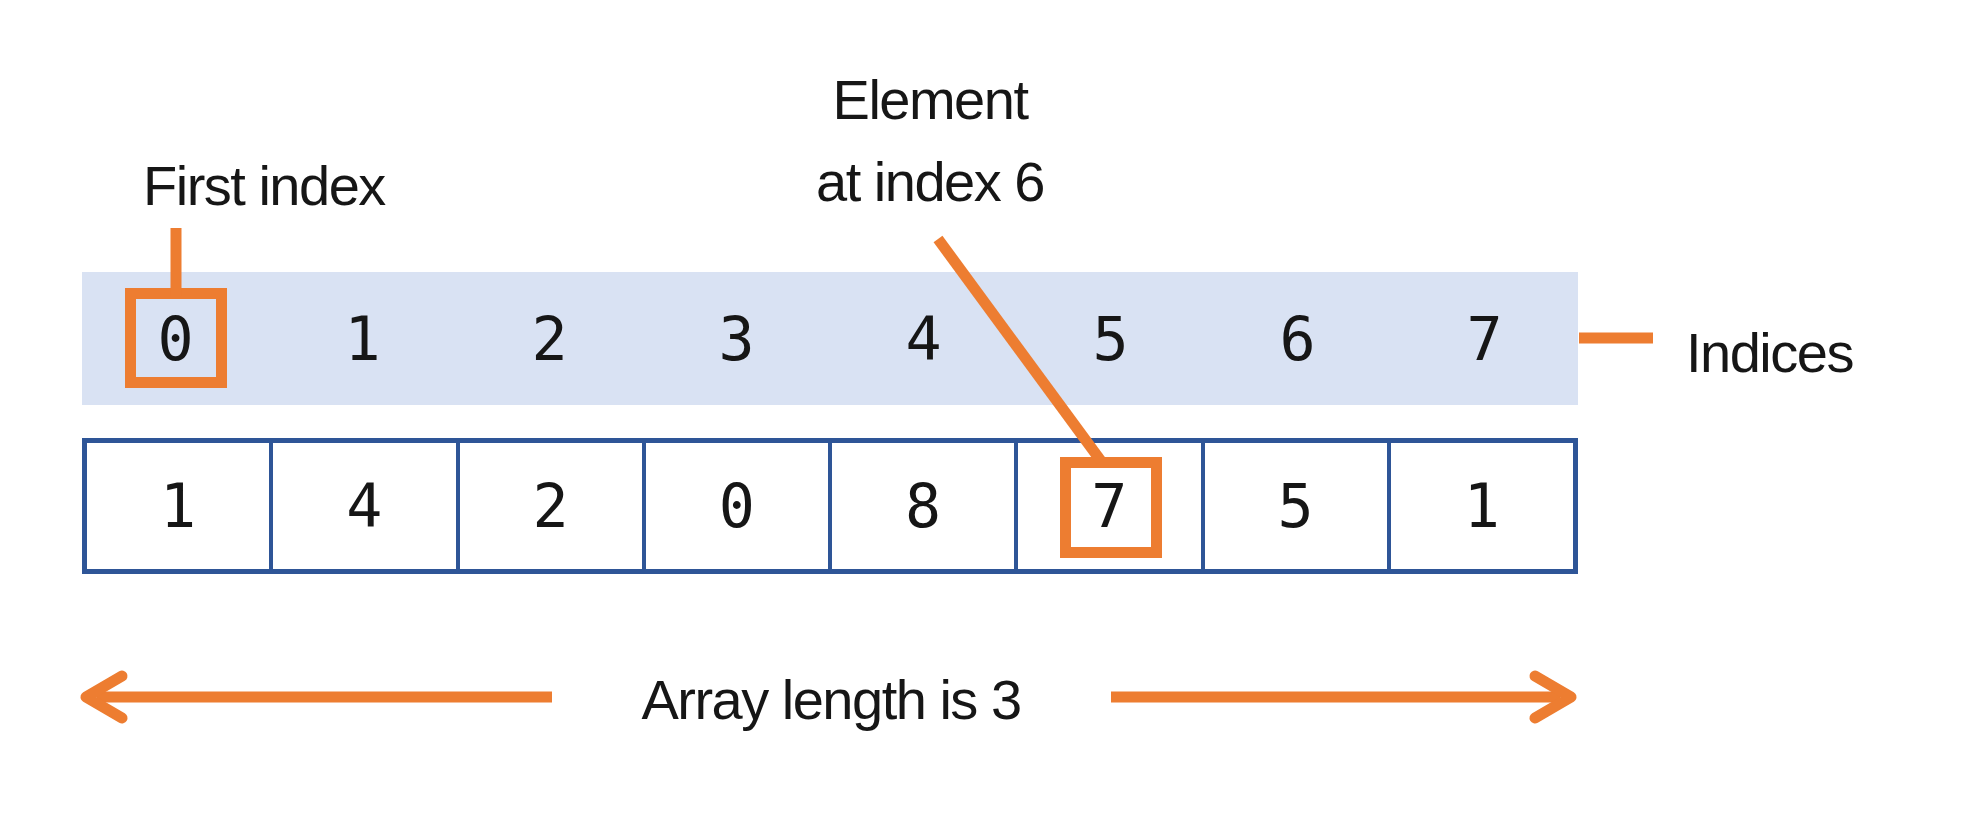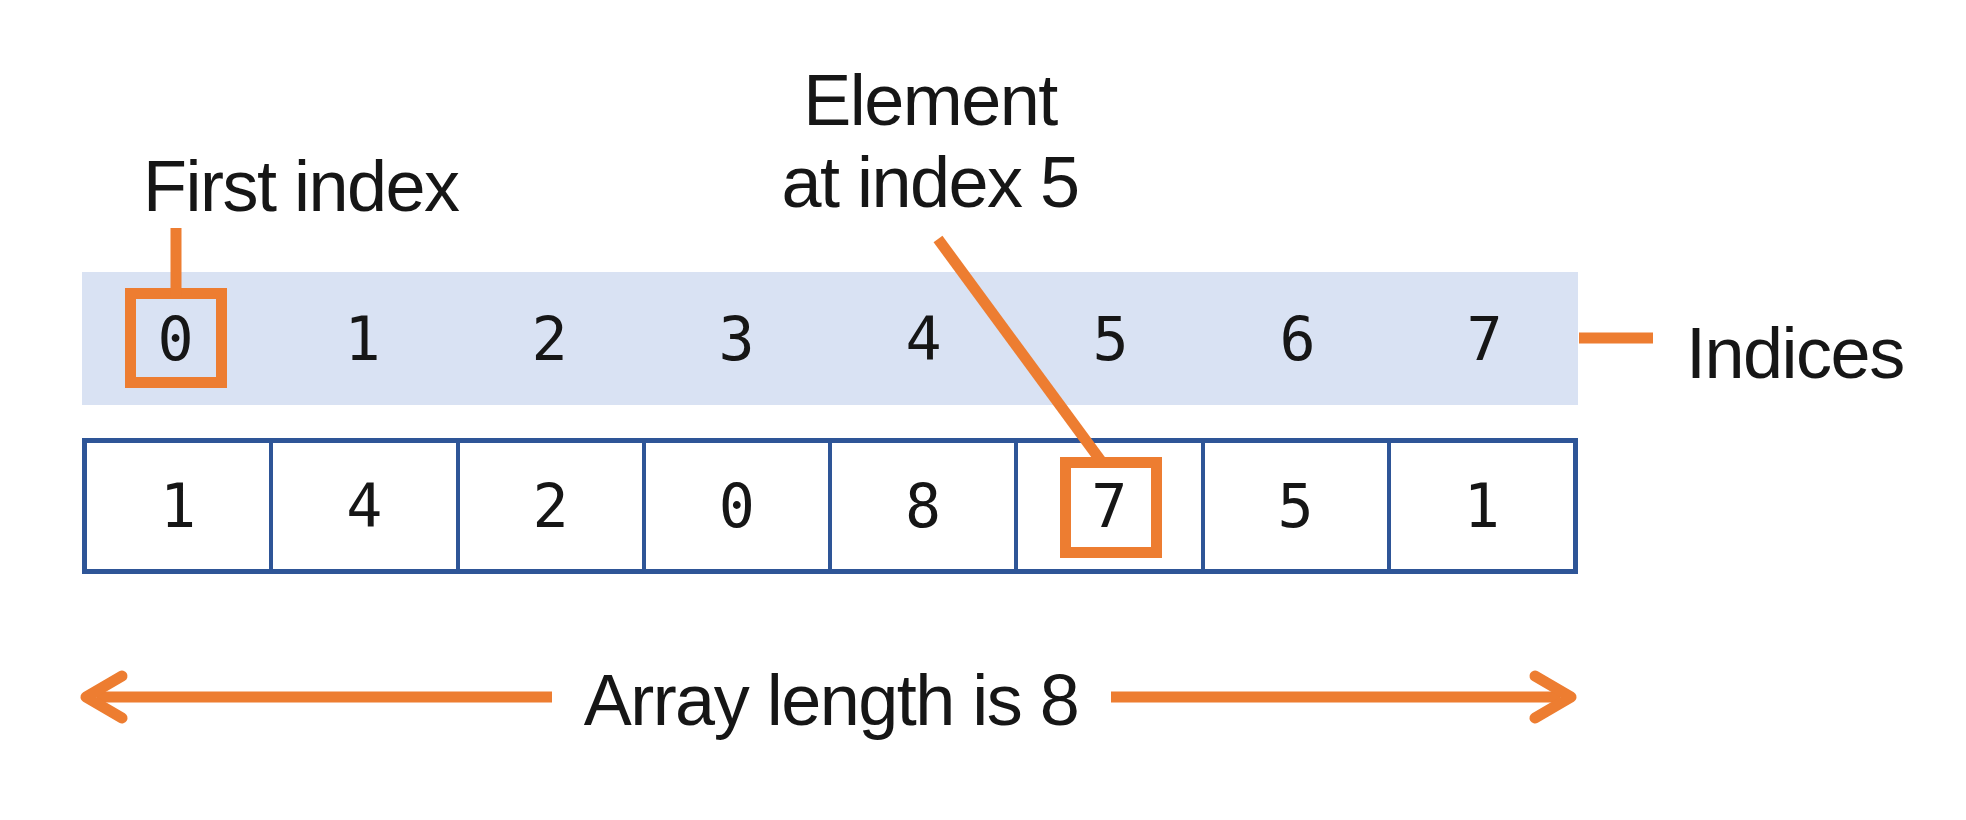--- a/index.html
+++ b/index.html
@@ -7,21 +7,21 @@
     --indices-band-fill:#D9E2F3;
     --cell-border-blue:#2E5597;
     --text-black:#161616;
   }
   html,body{margin:0;padding:0;background:#ffffff;overflow:hidden;}
   .stage{
     position:relative;width:1966px;height:820px;background:#ffffff;
     font-family:"Liberation Sans",sans-serif;color:var(--text-black);
   }
   .label{
-    position:absolute;font-size:72px;line-height:82px;letter-spacing:-1.5px;
+    position:absolute;font-size:56px;line-height:82px;letter-spacing:-1.5px;
     color:var(--text-black);white-space:nowrap;
   }
   .label.centered{transform:translateX(-50%);text-align:center;}
   
   .indices-band{
     position:absolute;left:82px;top:272px;width:1496px;height:133px;
     background:var(--indices-band-fill);display:flex;
   }
   .idx-cell{
     width:187px;height:100%;display:flex;align-items:center;justify-content:center;
@@ -52,26 +52,26 @@
 </style>
 </head>
 <body>
 
 <div class="stage">
 
   <div class="label" style="left:143px;top:145px;">First index</div>
 
   <div class="label centered" style="left:930px;top:59px;">
     <div>Element</div>
-    <div>at index 5</div>
+    <div>at index 6</div>
   </div>
 
   <div class="label" style="left:1686px;top:312px;">Indices</div>
 
-  <div class="label centered" style="left:831px;top:659px;">Array length is 8</div>
+  <div class="label centered" style="left:831px;top:659px;">Array length is 3</div>
 
   <div class="indices-band">
       <div class="idx-cell">0</div>
       <div class="idx-cell">1</div>
       <div class="idx-cell">2</div>
       <div class="idx-cell">3</div>
       <div class="idx-cell">4</div>
       <div class="idx-cell">5</div>
       <div class="idx-cell">6</div>
       <div class="idx-cell">7</div>

